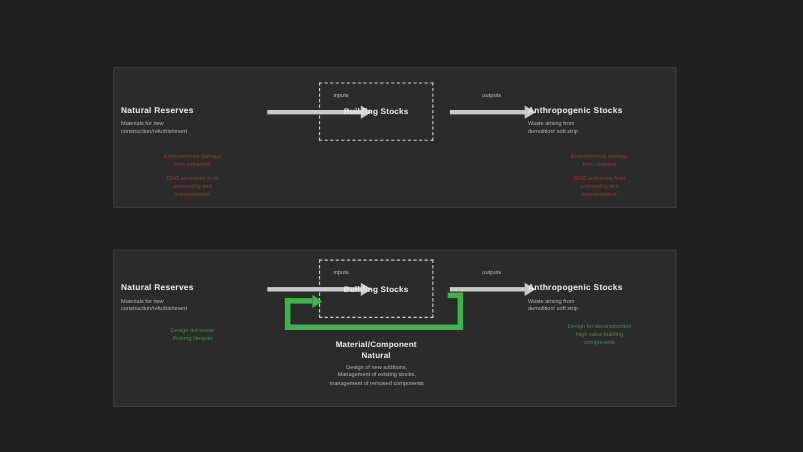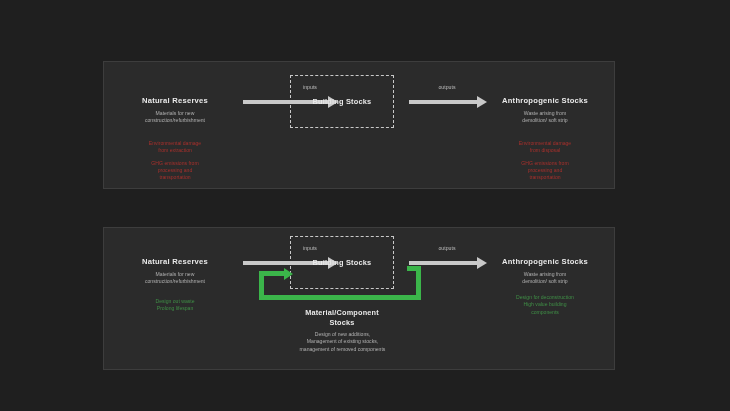--- a/index.html
+++ b/index.html
@@ -29,21 +29,21 @@
     background: #2b2b2b;
     border: 1px solid #3d3d3d;
     box-sizing: border-box;
   }
   #panel-linear   { left: 103px; top: 61px;  width: 512px; height: 128px; }
   #panel-circular { left: 103px; top: 227px; width: 512px; height: 143px; }
 
   
   .col {
     position: absolute;
-    text-align: center;
+    text-align: left;
     box-sizing: border-box;
   }
   .col-title {
     font-size: 7.6px;
     font-weight: bold;
     color: #e9e9e9;
     letter-spacing: 0.25px;
     line-height: 11px;
     white-space: nowrap;
   }
@@ -236,19 +236,19 @@
 
       <div class="seg" style="left:0px; top:29px; width:162px; height:5px;"></div>
 
       <div class="seg" style="left:0px; top:5px; width:5px; height:29px;"></div>
 
       <div class="seg" style="left:0px; top:5px; width:25px; height:5px;"></div>
       <div class="head" style="left:25px; top:1.5px;"></div>
     </div>
 
     <div class="mc-title" style="left:176px; top:80px; width:124px; white-space:pre-line;">Material/Component
-Stocks</div>
+Natural</div>
     <div class="mc-sub" style="left:146px; top:103px; width:185px; white-space:pre-line;">Design of new additions,
 Management of existing stocks,
 management of removed components</div>
   </div>
 
 </div>
 
 </body></html>

